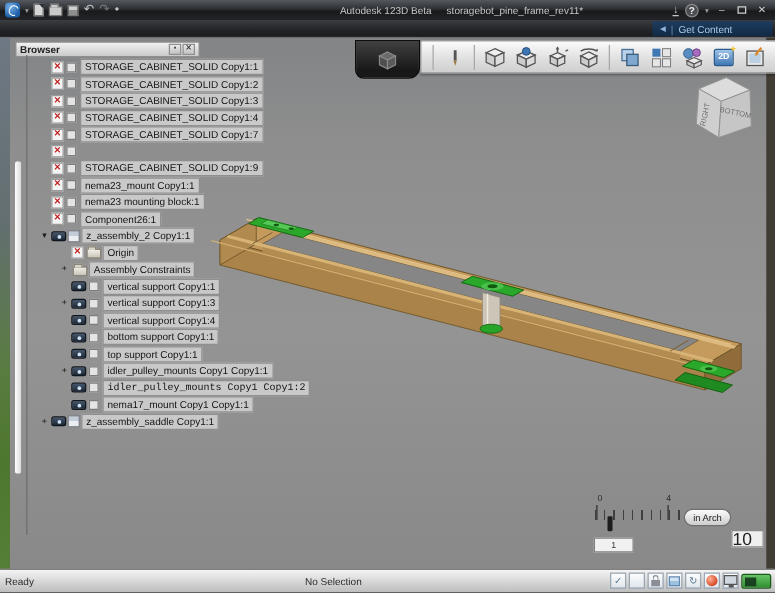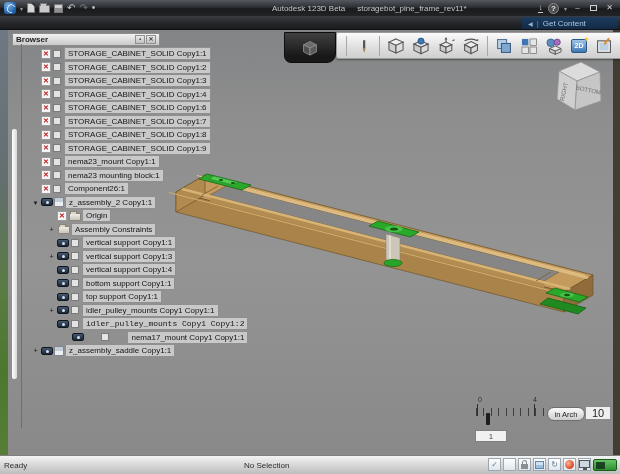--- a/index.html
+++ b/index.html
@@ -100,22 +100,22 @@
   .ruler-label{position:absolute;font-size:7px;color:#2e2e2e;}
   .ticks{position:absolute;left:476px;top:378px;width:74px;height:8px;
     background:repeating-linear-gradient(90deg,#3f3f3f 0,#3f3f3f 1px,transparent 1px,transparent 7.4px);}
   .tick-major{position:absolute;width:1px;height:12px;background:#2e2e2e;top:374px;}
   .slider-handle{position:absolute;left:486px;top:383px;width:4px;height:12px;background:#1d1d1d;border-radius:1px;}
   .valuebox{position:absolute;left:475px;top:400px;width:32px;height:12px;background:#f1f1f1;
     border:1px solid #7f7f7f;font-size:7px;color:#333;text-align:center;line-height:11px;}
   .unitsbtn{position:absolute;left:547px;top:377px;width:38px;height:14px;border-radius:7px;
     background:linear-gradient(180deg,#fbfbfb,#cdcdcd);border:1px solid #6f6f6f;
     font-size:7.5px;color:#222;text-align:center;line-height:13px;}
-  .gridbox{position:absolute;left:585px;top:376px;width:26px;height:14px;background:#efefef;
-    border:1px solid #8a8a8a;font-size:11px;color:#222;text-align:center;line-height:13px;}
+  .gridbox{position:absolute;left:585px;top:394px;width:26px;height:14px;background:#efefef;
+    border:1px solid #8a8a8a;font-size:14px;color:#222;line-height:13px;}
 
   
   .statusbar{position:absolute;left:0;top:455px;width:620px;height:19px;
     background:linear-gradient(180deg,#f4f4f4,#d2d2d2 60%,#bdbdbd);border-top:1px solid #7f7f7f;
     font-size:8px;color:#2c2c2c;}
   .st-left{position:absolute;left:4px;top:5px;}
   .st-center{position:absolute;left:244px;top:5px;}
   .st-icons{position:absolute;right:3px;top:2px;display:flex;align-items:center;gap:2px;}
   .sic{width:13px;height:13px;border:1px solid #9aa7b4;background:linear-gradient(180deg,#fdfdfd,#dfe6ec);
     display:flex;align-items:center;justify-content:center;font-size:8px;color:#5c7struc89;}
@@ -341,33 +341,26 @@
         <div class="trow">
           <span class="exp"></span>
           <span class="redx">✕</span>
           <span class="cbx"></span>
           <span class="chip">STORAGE_CABINET_SOLID Copy1:4</span>
         </div>
         <div class="trow">
           <span class="exp"></span>
           <span class="redx">✕</span>
           <span class="cbx"></span>
-          <span class="chip">STORAGE_CABINET_SOLID Copy1:6</span>
-        </div>
-        <div class="trow">
-          <span class="exp"></span>
-          <span class="redx">✕</span>
-          <span class="cbx"></span>
           <span class="chip">STORAGE_CABINET_SOLID Copy1:7</span>
         </div>
         <div class="trow">
           <span class="exp"></span>
           <span class="redx">✕</span>
           <span class="cbx"></span>
-          <span class="chip">STORAGE_CABINET_SOLID Copy1:8</span>
         </div>
         <div class="trow">
           <span class="exp"></span>
           <span class="redx">✕</span>
           <span class="cbx"></span>
           <span class="chip">STORAGE_CABINET_SOLID Copy1:9</span>
         </div>
         <div class="trow">
           <span class="exp"></span>
           <span class="redx">✕</span>
@@ -438,21 +431,21 @@
           <span class="eye"></span>
           <span class="cbx"></span>
           <span class="chip">idler_pulley_mounts Copy1 Copy1:1</span>
         </div>
         <div class="trow" style="margin-left: 16px; font-family: Liberation Mono, monospace;">
           <span class="exp"></span>
           <span class="eye"></span>
           <span class="cbx"></span>
           <span class="chip">idler_pulley_mounts Copy1 Copy1:2</span>
         </div>
-        <div class="trow" style="margin-left: 16px; justify-content: space-between;">
+        <div class="trow" style="margin-left: 16px;">
           <span class="exp"></span>
           <span class="eye"></span>
           <span class="cbx"></span>
           <span class="chip">nema17_mount Copy1 Copy1:1</span>
         </div>
         <div class="trow">
           <span class="exp">+</span>
           <span class="eye"></span>
           <span class="asmic"></span>
           <span class="chip">z_assembly_saddle Copy1:1</span>

